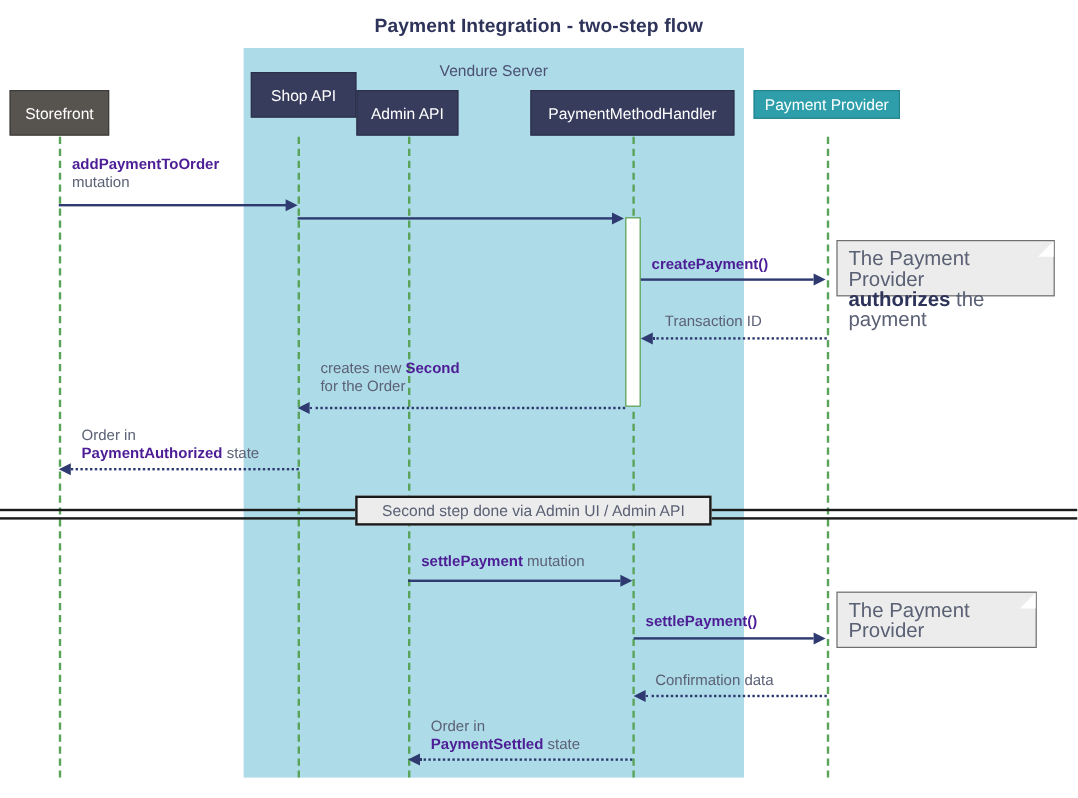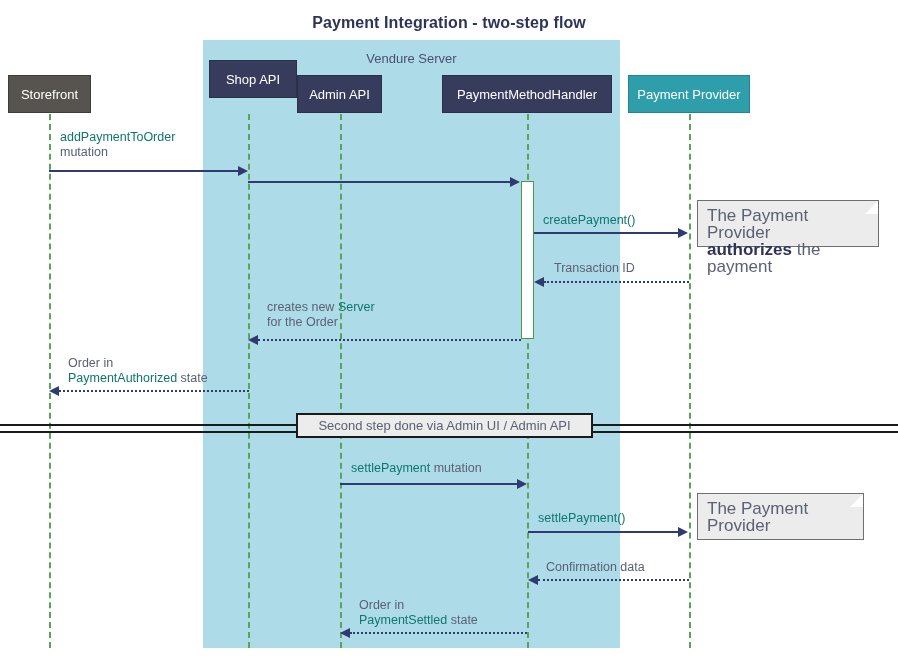--- a/index.html
+++ b/index.html
@@ -80,21 +80,21 @@
   }
   .arrow-right { border-left: 10px solid #2e3a70; }
   .arrow-left  { border-right: 10px solid #2e3a70; }
   .msg-label {
     position: absolute;
     font-size: 12.5px;
     color: #5b6175;
     line-height: 15px;
     white-space: nowrap;
   }
-  .msg-label b { color: #0f766e; font-weight: normal; }
+  .msg-label b { color: #4c1d95; font-weight: bold; }
   
   .note {
     position: absolute;
     background: #ececec;
     border: 1px solid #6f6f6f;
     font-size: 17px;
     color: #5b6175;
     line-height: 17px;
     padding: 6px 9px;
   }
@@ -145,21 +145,21 @@
   </div>
   <div class="participant p-dark" style="left:209px; top:60px; width:88px; height:38px;">
     <span>Shop API</span>
   </div>
   <div class="participant p-dark" style="left:297px; top:75px; width:85px; height:38px;">
     <span>Admin API</span>
   </div>
   <div class="participant p-dark" style="left:442px; top:75px; width:170px; height:38px;">
     <span>PaymentMethodHandler</span>
   </div>
-  <div class="participant p-teal" style="left:628px; top:75px; width:122px; height:38px;">
+  <div class="participant p-teal" style="left:628px; top:75px; width:122px; height:24px;">
     <span>Payment Provider</span>
   </div>
 
   <div class="activation" style="left:521px; top:181px; width:13px; height:158px;"></div>
 
   <div class="msg-label" style="left:60px; top:130px;">
     <b>addPaymentToOrder</b><br>
     <span>mutation</span>
   </div>
   <div class="msg-line" style="left:49px; top:170px; width:190px;"></div>
@@ -180,21 +180,21 @@
     <span class="note-fold"></span>
   </div>
 
   <div class="msg-label" style="left:554px; top:261px;">
     <span>Transaction ID</span>
   </div>
   <div class="msg-line dotted" style="left:544px; top:281px; width:145px;"></div>
   <div class="arrow-head arrow-left" style="left:534px; top:277px;"></div>
 
   <div class="msg-label" style="left:267px; top:300px;">
-    <span>creates new </span><b>Server</b><br>
+    <span>creates new </span><b>Second</b><br>
     <span>for the Order</span>
   </div>
   <div class="msg-line dotted" style="left:258px; top:339px; width:263px;"></div>
   <div class="arrow-head arrow-left" style="left:248px; top:335px;"></div>
 
   <div class="msg-label" style="left:68px; top:356px;">
     <span>Order in</span><br>
     <b>PaymentAuthorized</b><span> state</span>
   </div>
   <div class="msg-line dotted" style="left:59px; top:390px; width:190px;"></div>

